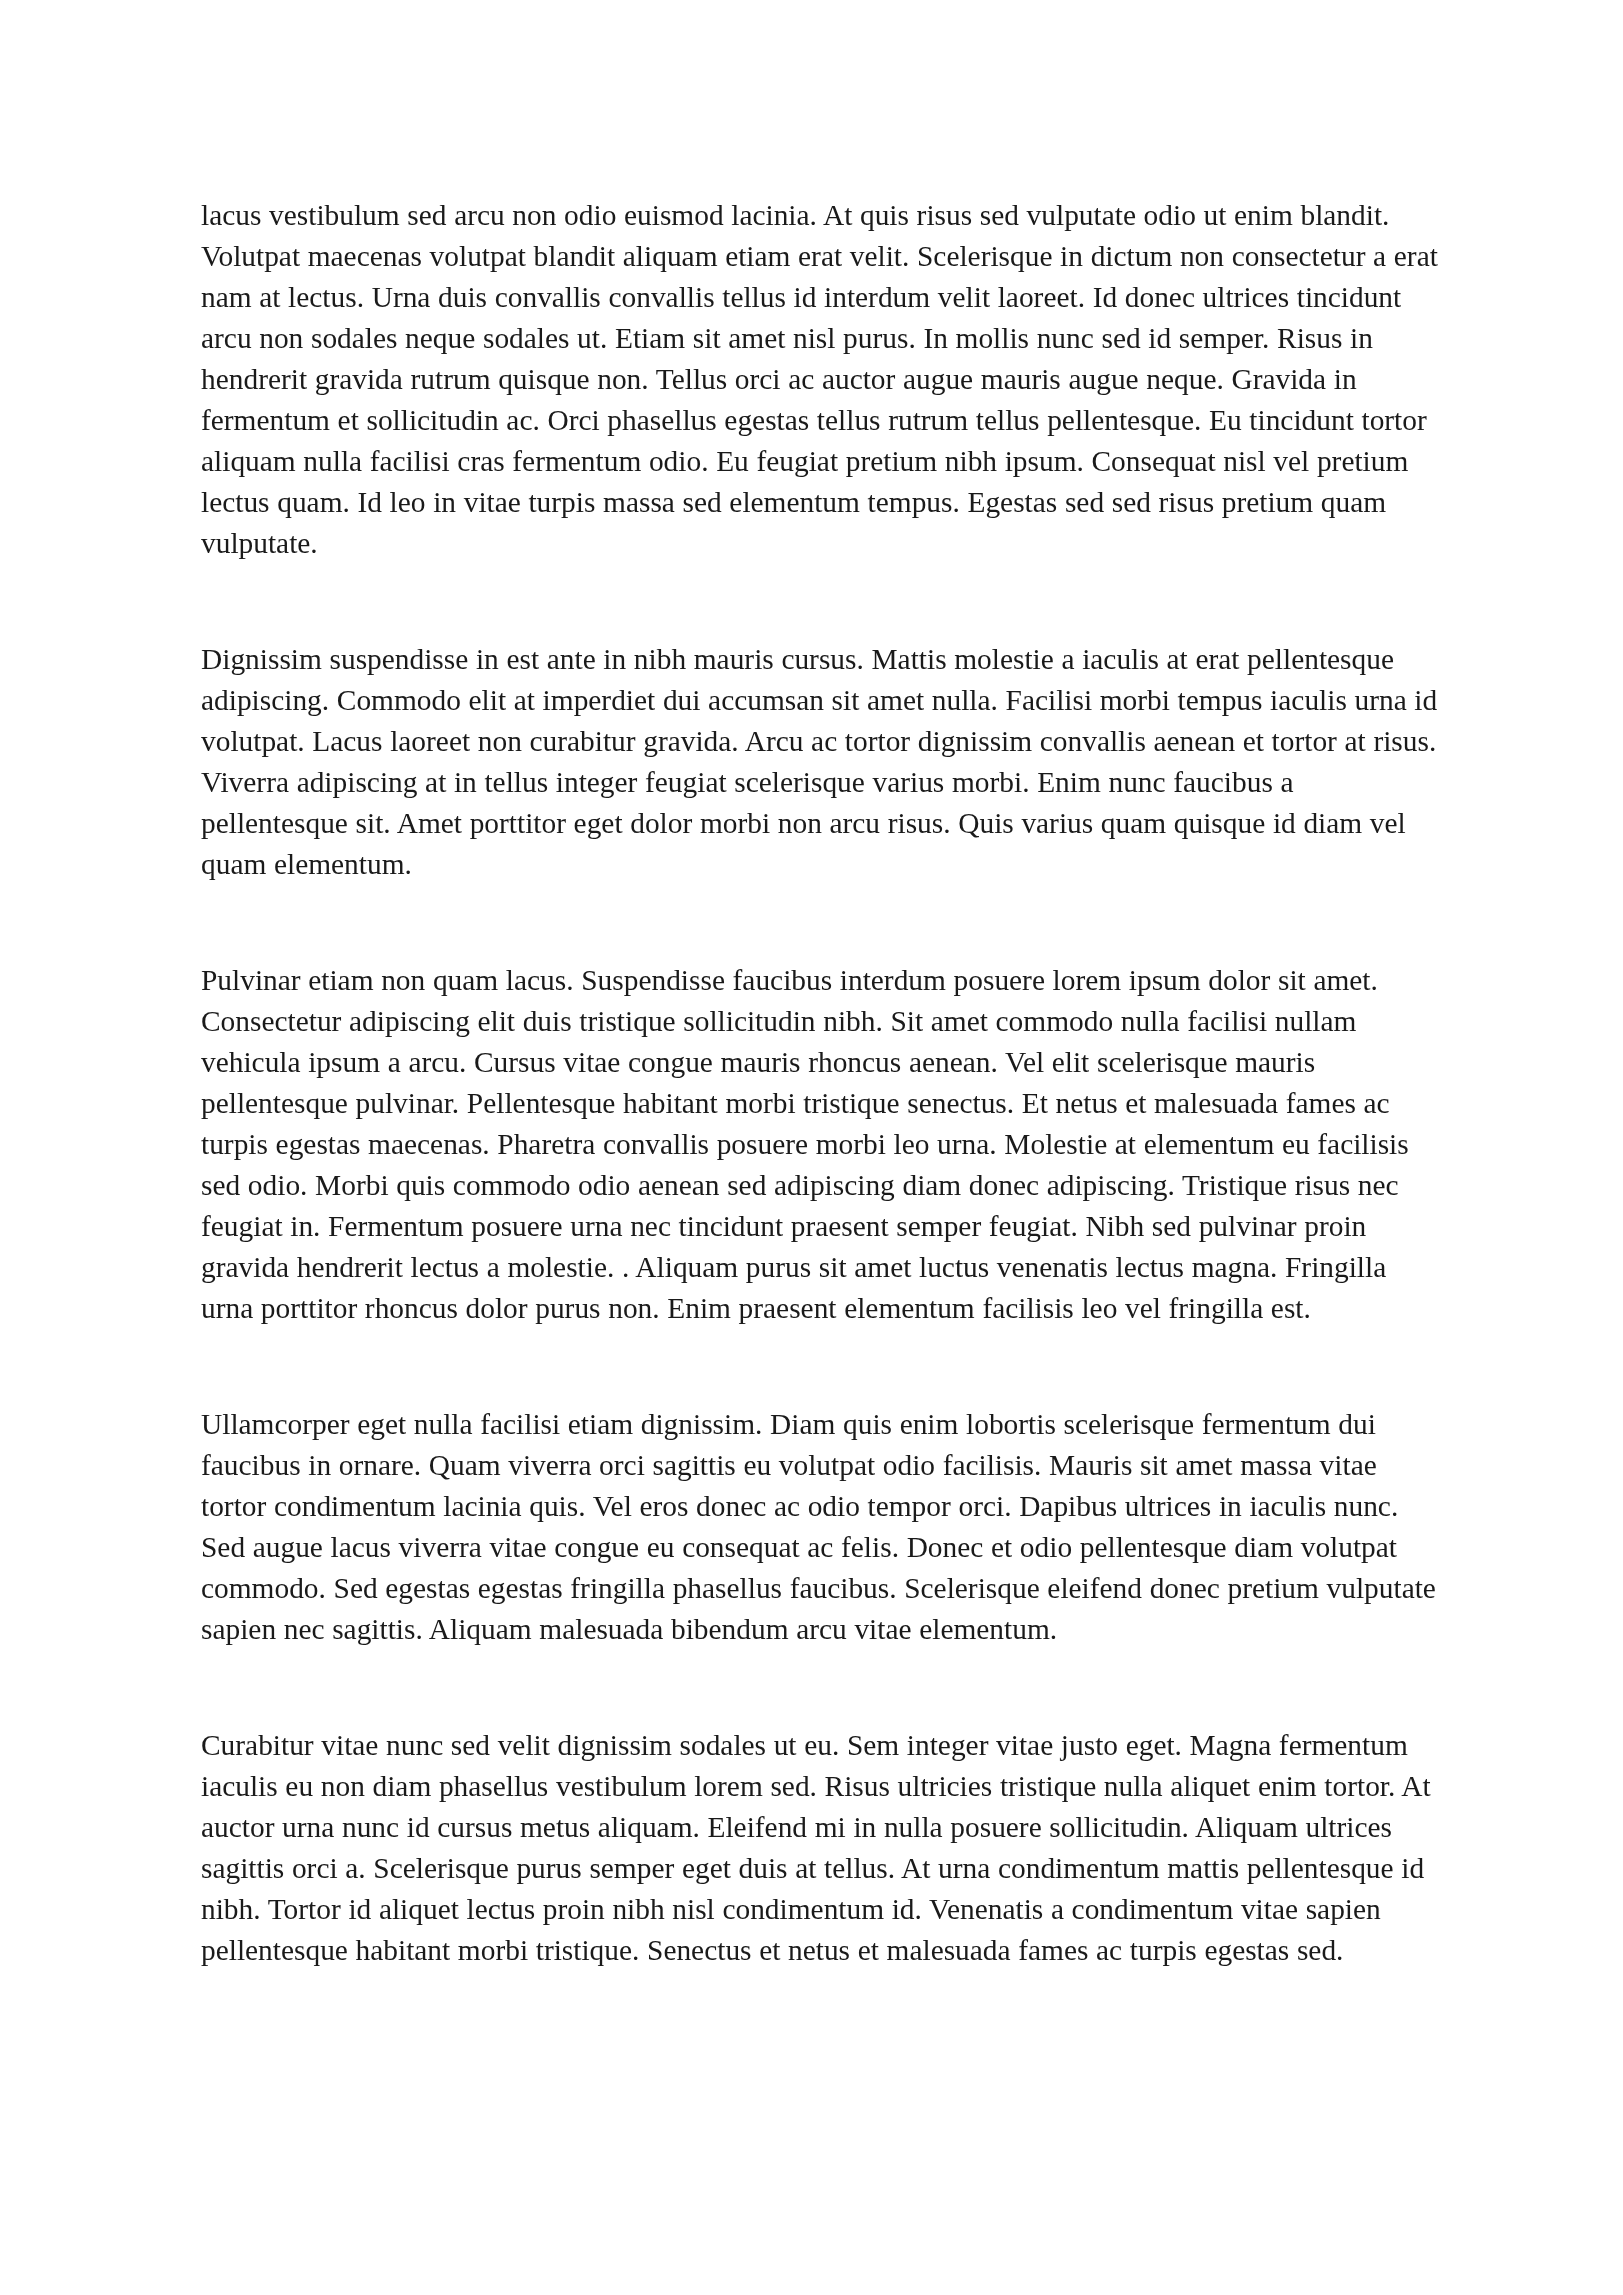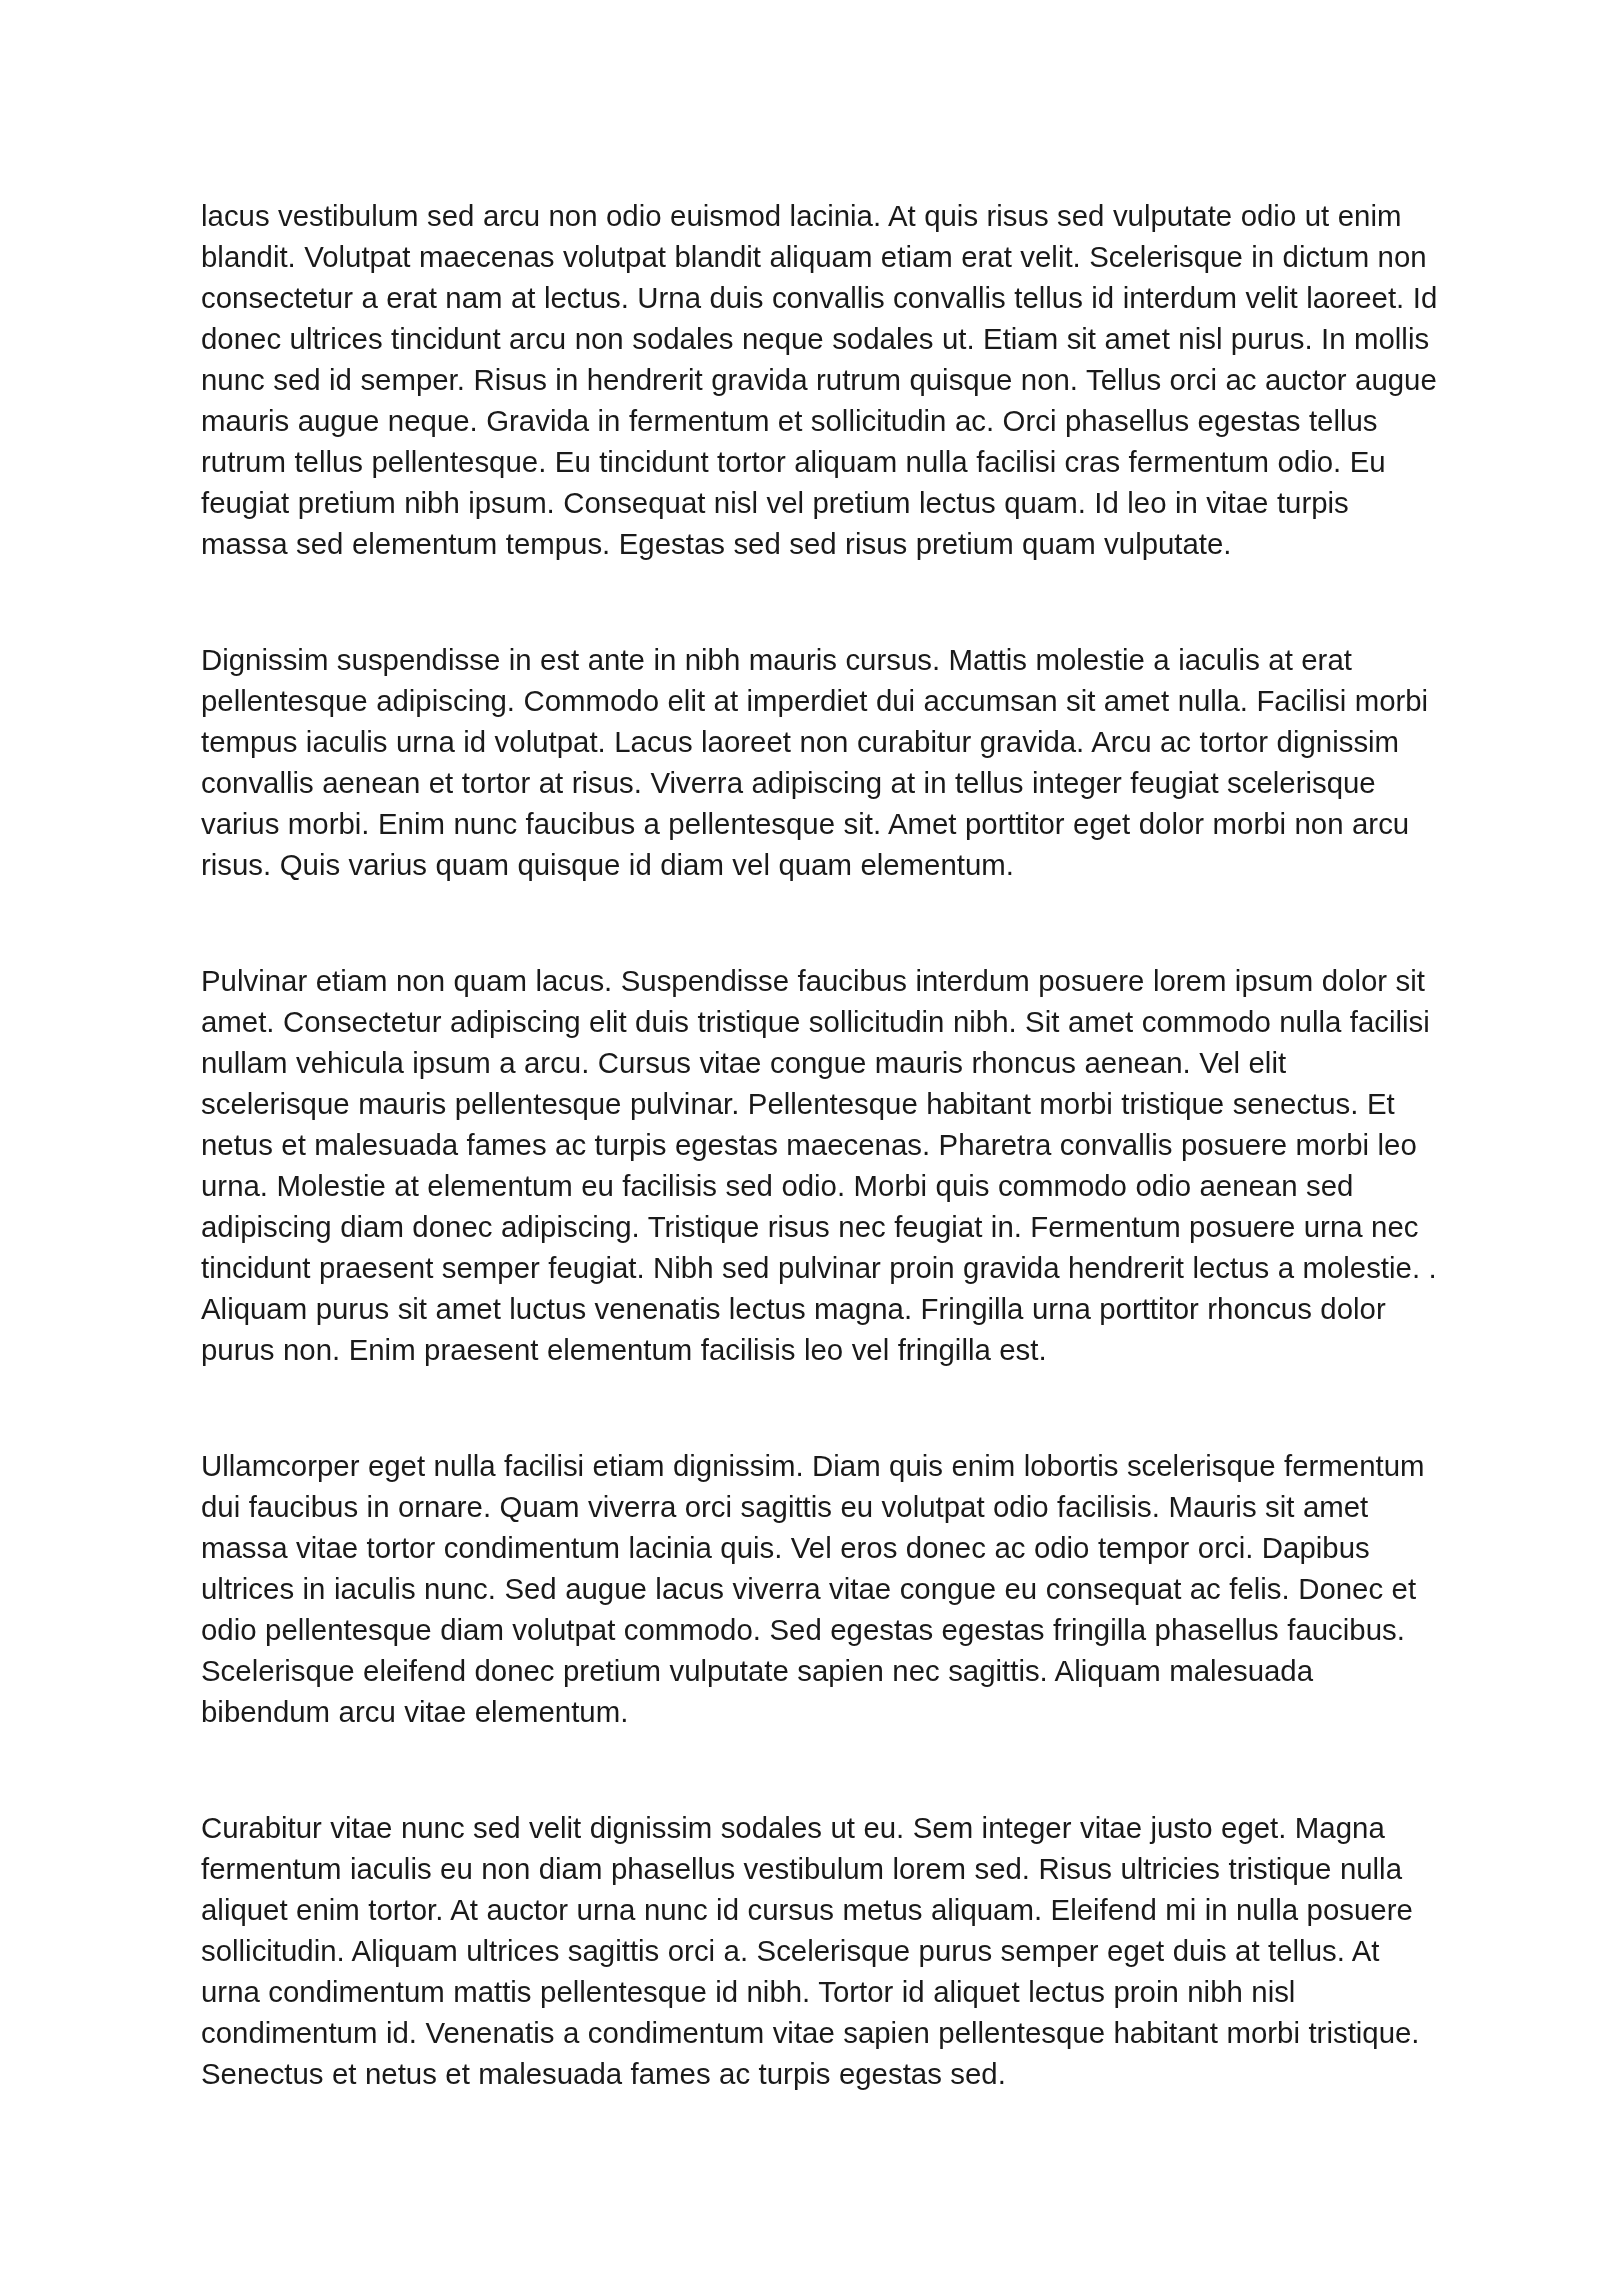--- a/index.html
+++ b/index.html
@@ -14,21 +14,21 @@
   }
   .page {
     box-sizing: border-box;
     width: 1623px;
     height: 2295px;
     background: #ffffff;
     padding: 195px 183px 183px 201px;
   }
   .para {
     margin: 0 0 75px 0;
-    font-family: Liberation Sans, sans-serif;
+    font-family: Liberation Serif, serif;
     font-size: 29.4px;
     line-height: 41px;
     color: #1a1a1a;
     text-align: left;
     word-spacing: 0.3px;
   }
   .para:last-child {
     margin-bottom: 0;
   }
 </style>

